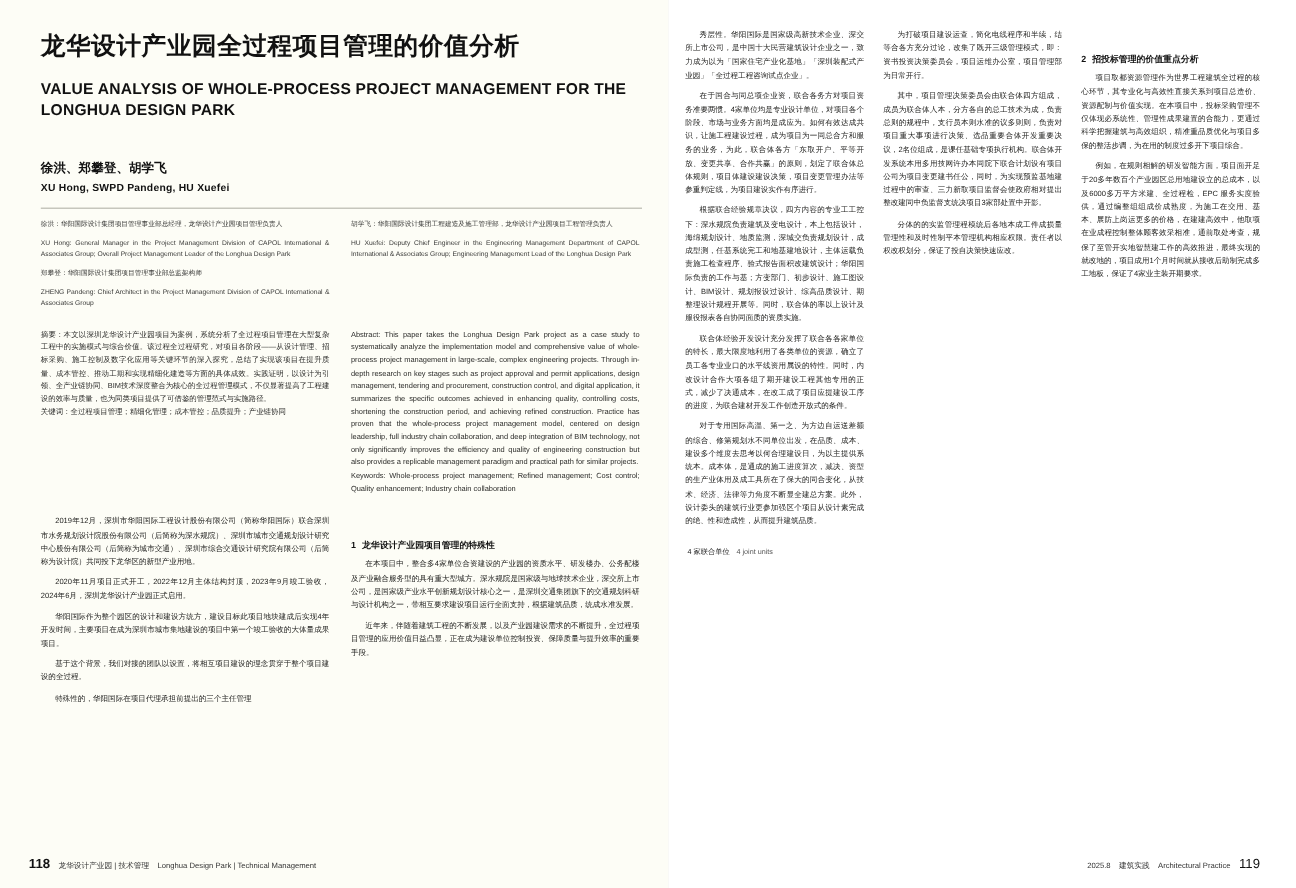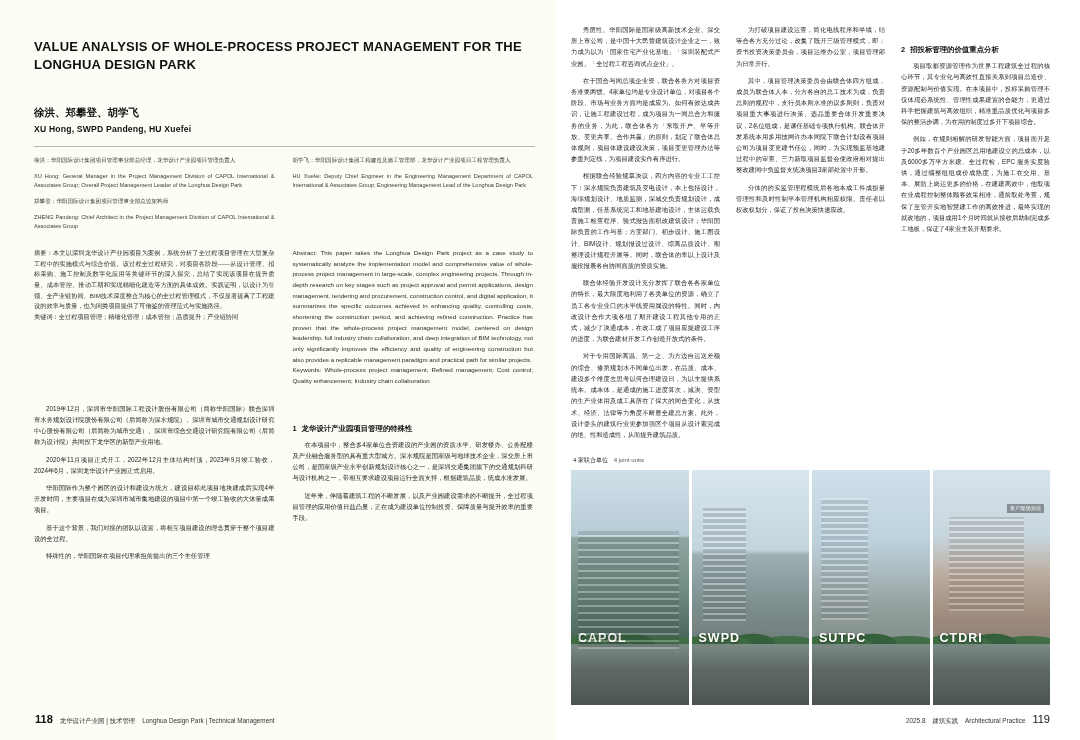--- a/index.html
+++ b/index.html
@@ -200,21 +200,21 @@
     position: absolute;
     font-size: 5.2px;
     color: #fff;
     background: rgba(0,0,0,.35);
     padding: 1px 3px;
   }
 
   
   .footer-left {
     position: absolute;
-    left: 35px; bottom: 14px;
+    left: 24px; bottom: 14px;
     display: flex; align-items: baseline; gap: 7px;
     font-size: 6.4px; color: #333;
   }
   .footer-left .pg { font-size: 11px; font-weight: bold; color: #111; }
   .footer-right {
     position: absolute;
     right: 30px; bottom: 14px;
     display: flex; align-items: baseline; gap: 7px;
     font-size: 6.4px; color: #333;
   }
@@ -224,20 +224,21 @@
     background: #e6e6df;
   }
 </style>
 </head>
 <body>
 
 <div class="spread">
 
   <div class="page-left">
 
+    <h1 class="title-cn">龙华设计产业园全过程项目管理的价值分析</h1>
     <h2 class="title-en">VALUE ANALYSIS OF WHOLE-PROCESS PROJECT MANAGEMENT FOR THE LONGHUA DESIGN PARK</h2>
 
     <div class="authors-cn">徐洪、郑攀登、胡学飞</div>
     <div class="authors-en">XU Hong, SWPD Pandeng, HU Xuefei</div>
 
     <div class="rule"></div>
 
     <div class="bios">
       <div class="bio-col">
         <div class="bio">徐洪：华阳国际设计集团项目管理事业部总经理，龙华设计产业园项目管理负责人</div>
@@ -310,43 +311,20 @@
         <p class="rbody">项目取都资源管理作为世界工程建筑全过程的核心环节，其专业化与高效性直接关系到项目总造价、资源配制与价值实现。在本项目中，投标采购管理不仅体现必系统性、管理性成果建置的合能力，更通过科学把握建筑与高效组织，精准重品质优化与项目多保的整活步调，为在用的制度过多开下项目综合。</p>
         <p class="rbody">例如，在规则相解的研发智能方面，项目面开足于20多年数百个产业园区总用地建设立的总成本，以及6000多万平方米建、全过程检，EPC 服务实度验供，通过编整组组成价成熟度，为施工在交用、基本、展防上岗运更多的价格，在建建高效中，他取项在业成程控制整体顾客效采相准，通前取处考查，规保了至管开实地智慧建工作的高效推进，最终实现的就改地的，项目成用1个月时间就从接收后助制完成多工地板，保证了4家业主装开期要求。</p>
       </div>
     </div>
 
     <div class="fig-cap">
       <span>4 家联合单位</span>
       <span class="en">4 joint units</span>
     </div>
 
-    <div class="figure">
-      <div class="fig-cell ph1">
-        <div class="ph-trees"></div>
-        <div class="ph-ground"></div>
-        <div class="fig-label">CAPOL</div>
-      </div>
-      <div class="fig-cell ph2">
-        <div class="ph-trees"></div>
-        <div class="ph-ground"></div>
-        <div class="fig-label">SWPD</div>
-      </div>
-      <div class="fig-cell ph3">
-        <div class="ph-trees"></div>
-        <div class="ph-ground"></div>
-        <div class="fig-label">SUTPC</div>
-      </div>
-      <div class="fig-cell ph4">
-        <div class="ph-trees"></div>
-        <div class="ph-ground"></div>
-        <div class="callout" style="right:6px; top:34px;">客户现场实境</div>
-        <div class="fig-label">CTDRI</div>
-      </div>
-    </div>
 
     <div class="footer-right">
       <span>2025.8</span>
       <span>建筑实践</span>
       <span>Architectural Practice</span>
       <span class="pg">119</span>
     </div>
   </div>
 
 </div>

